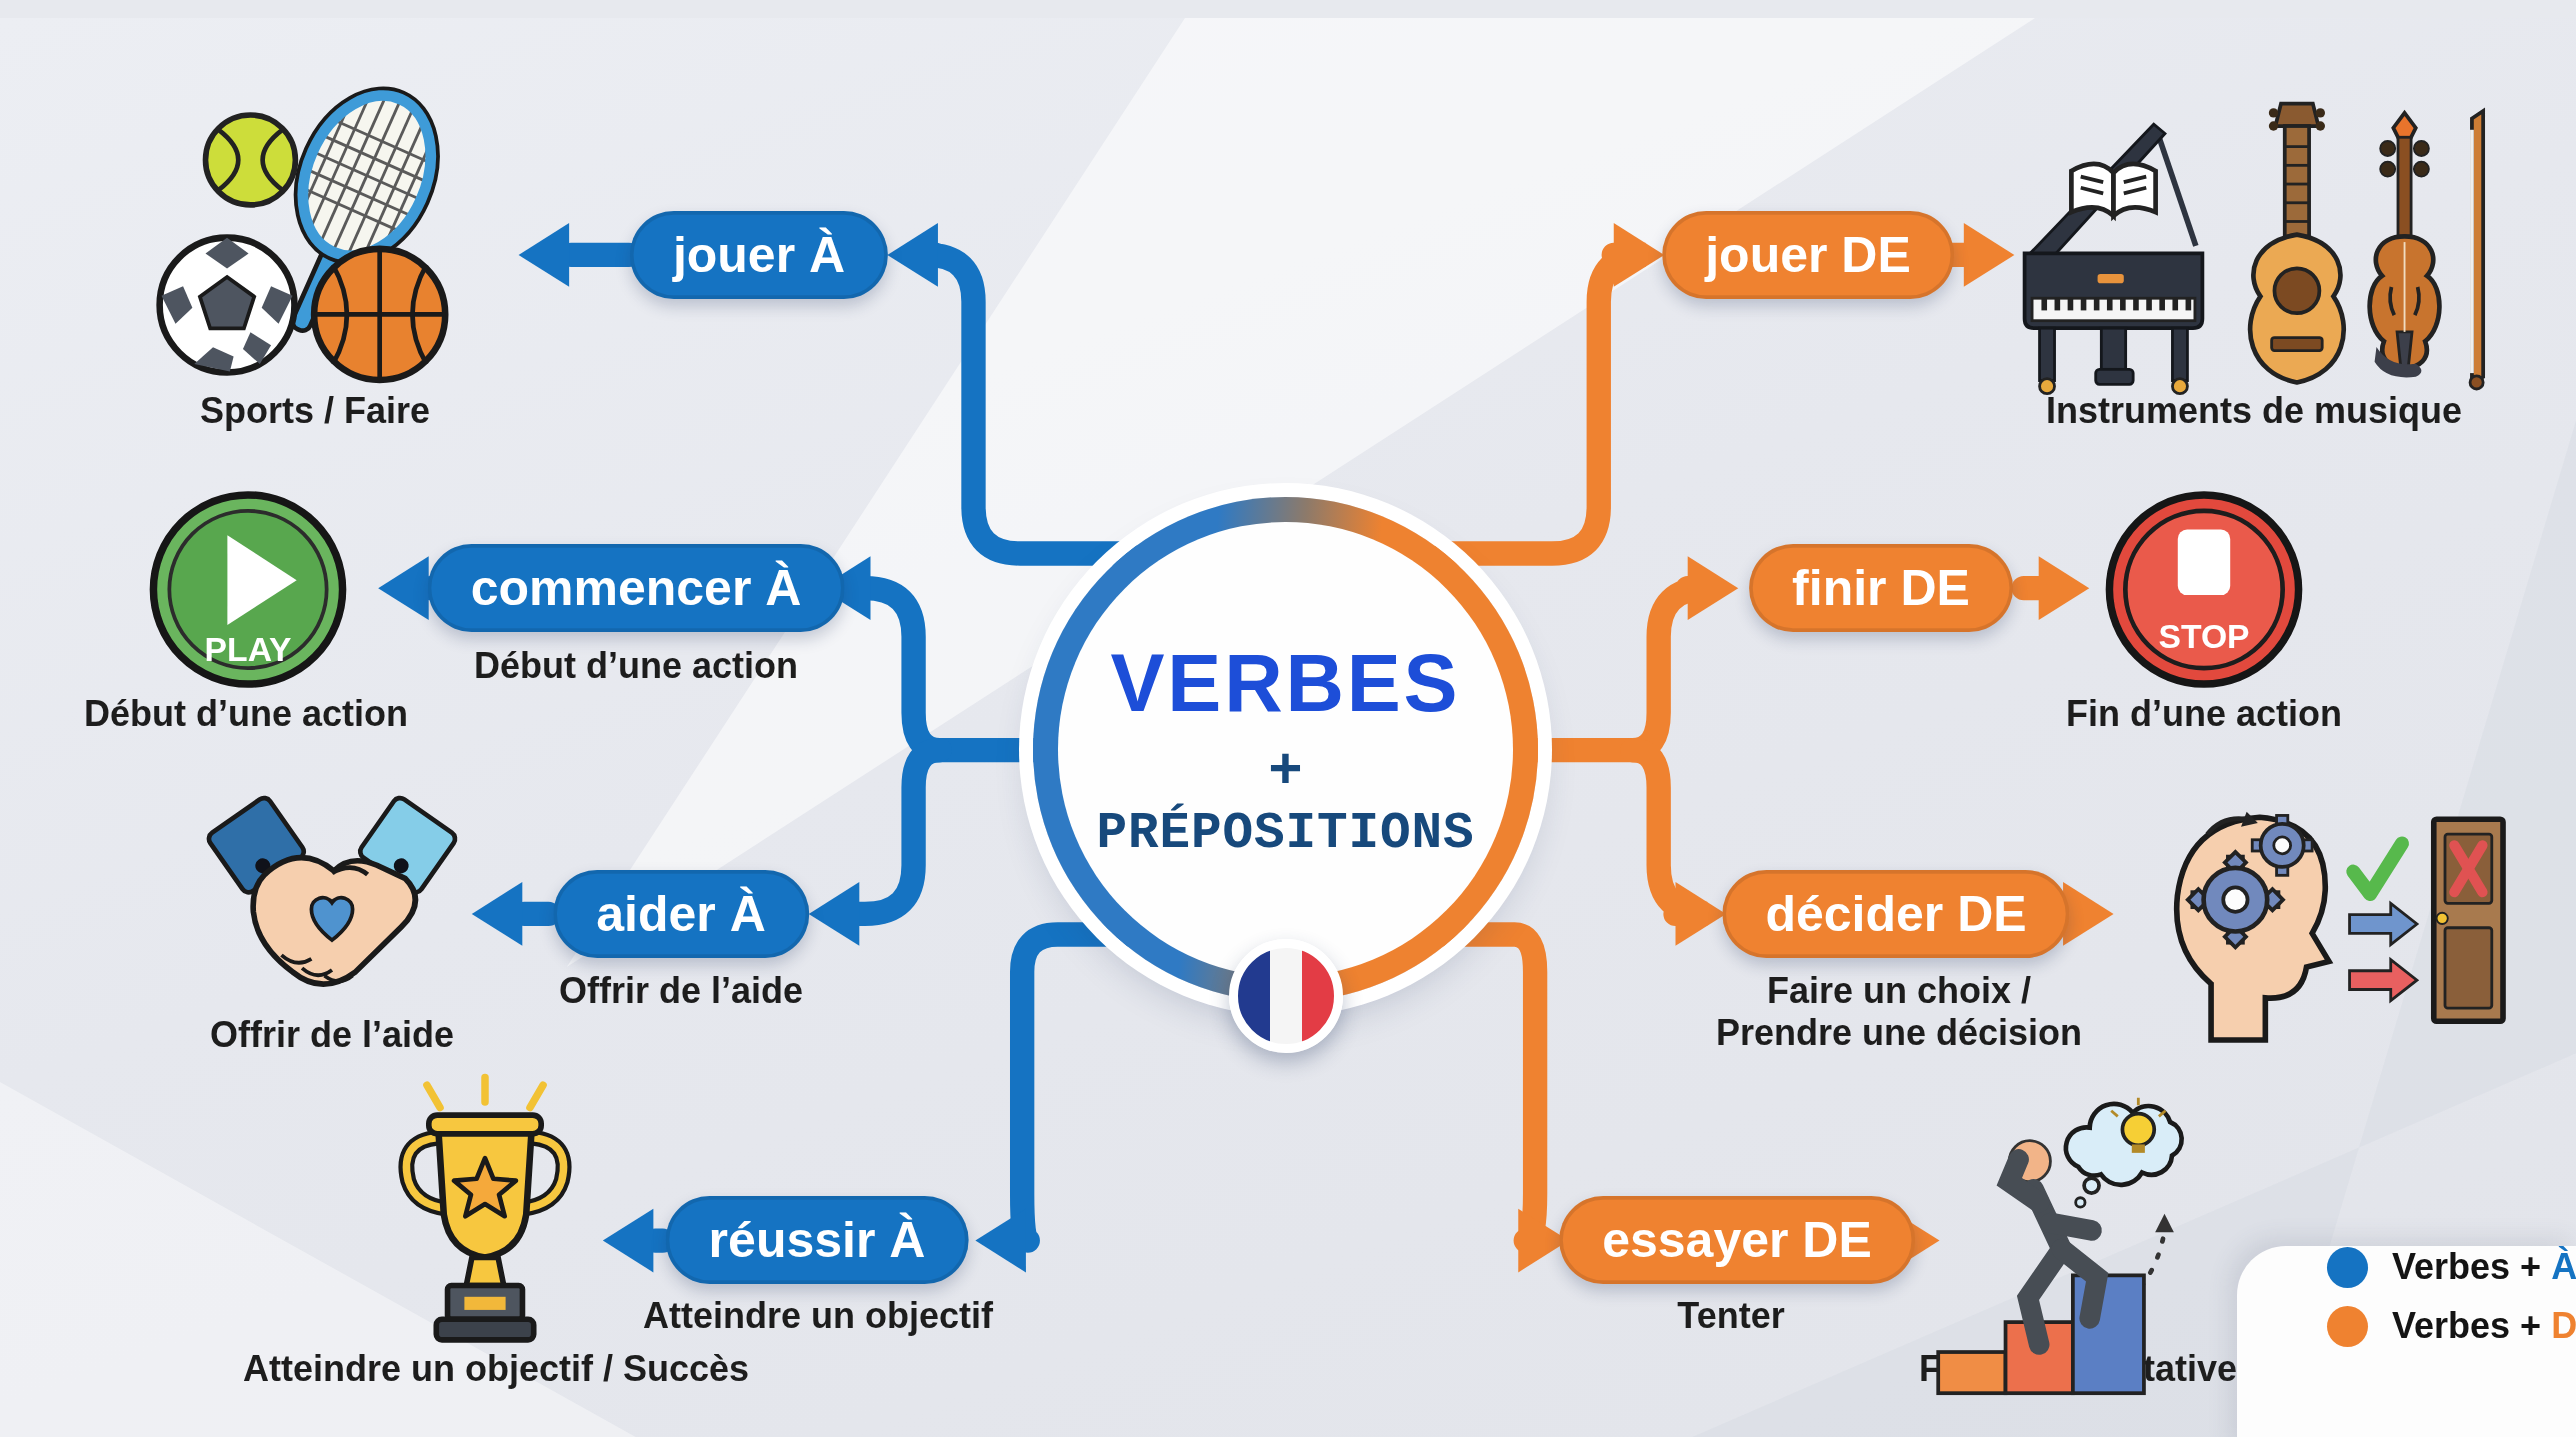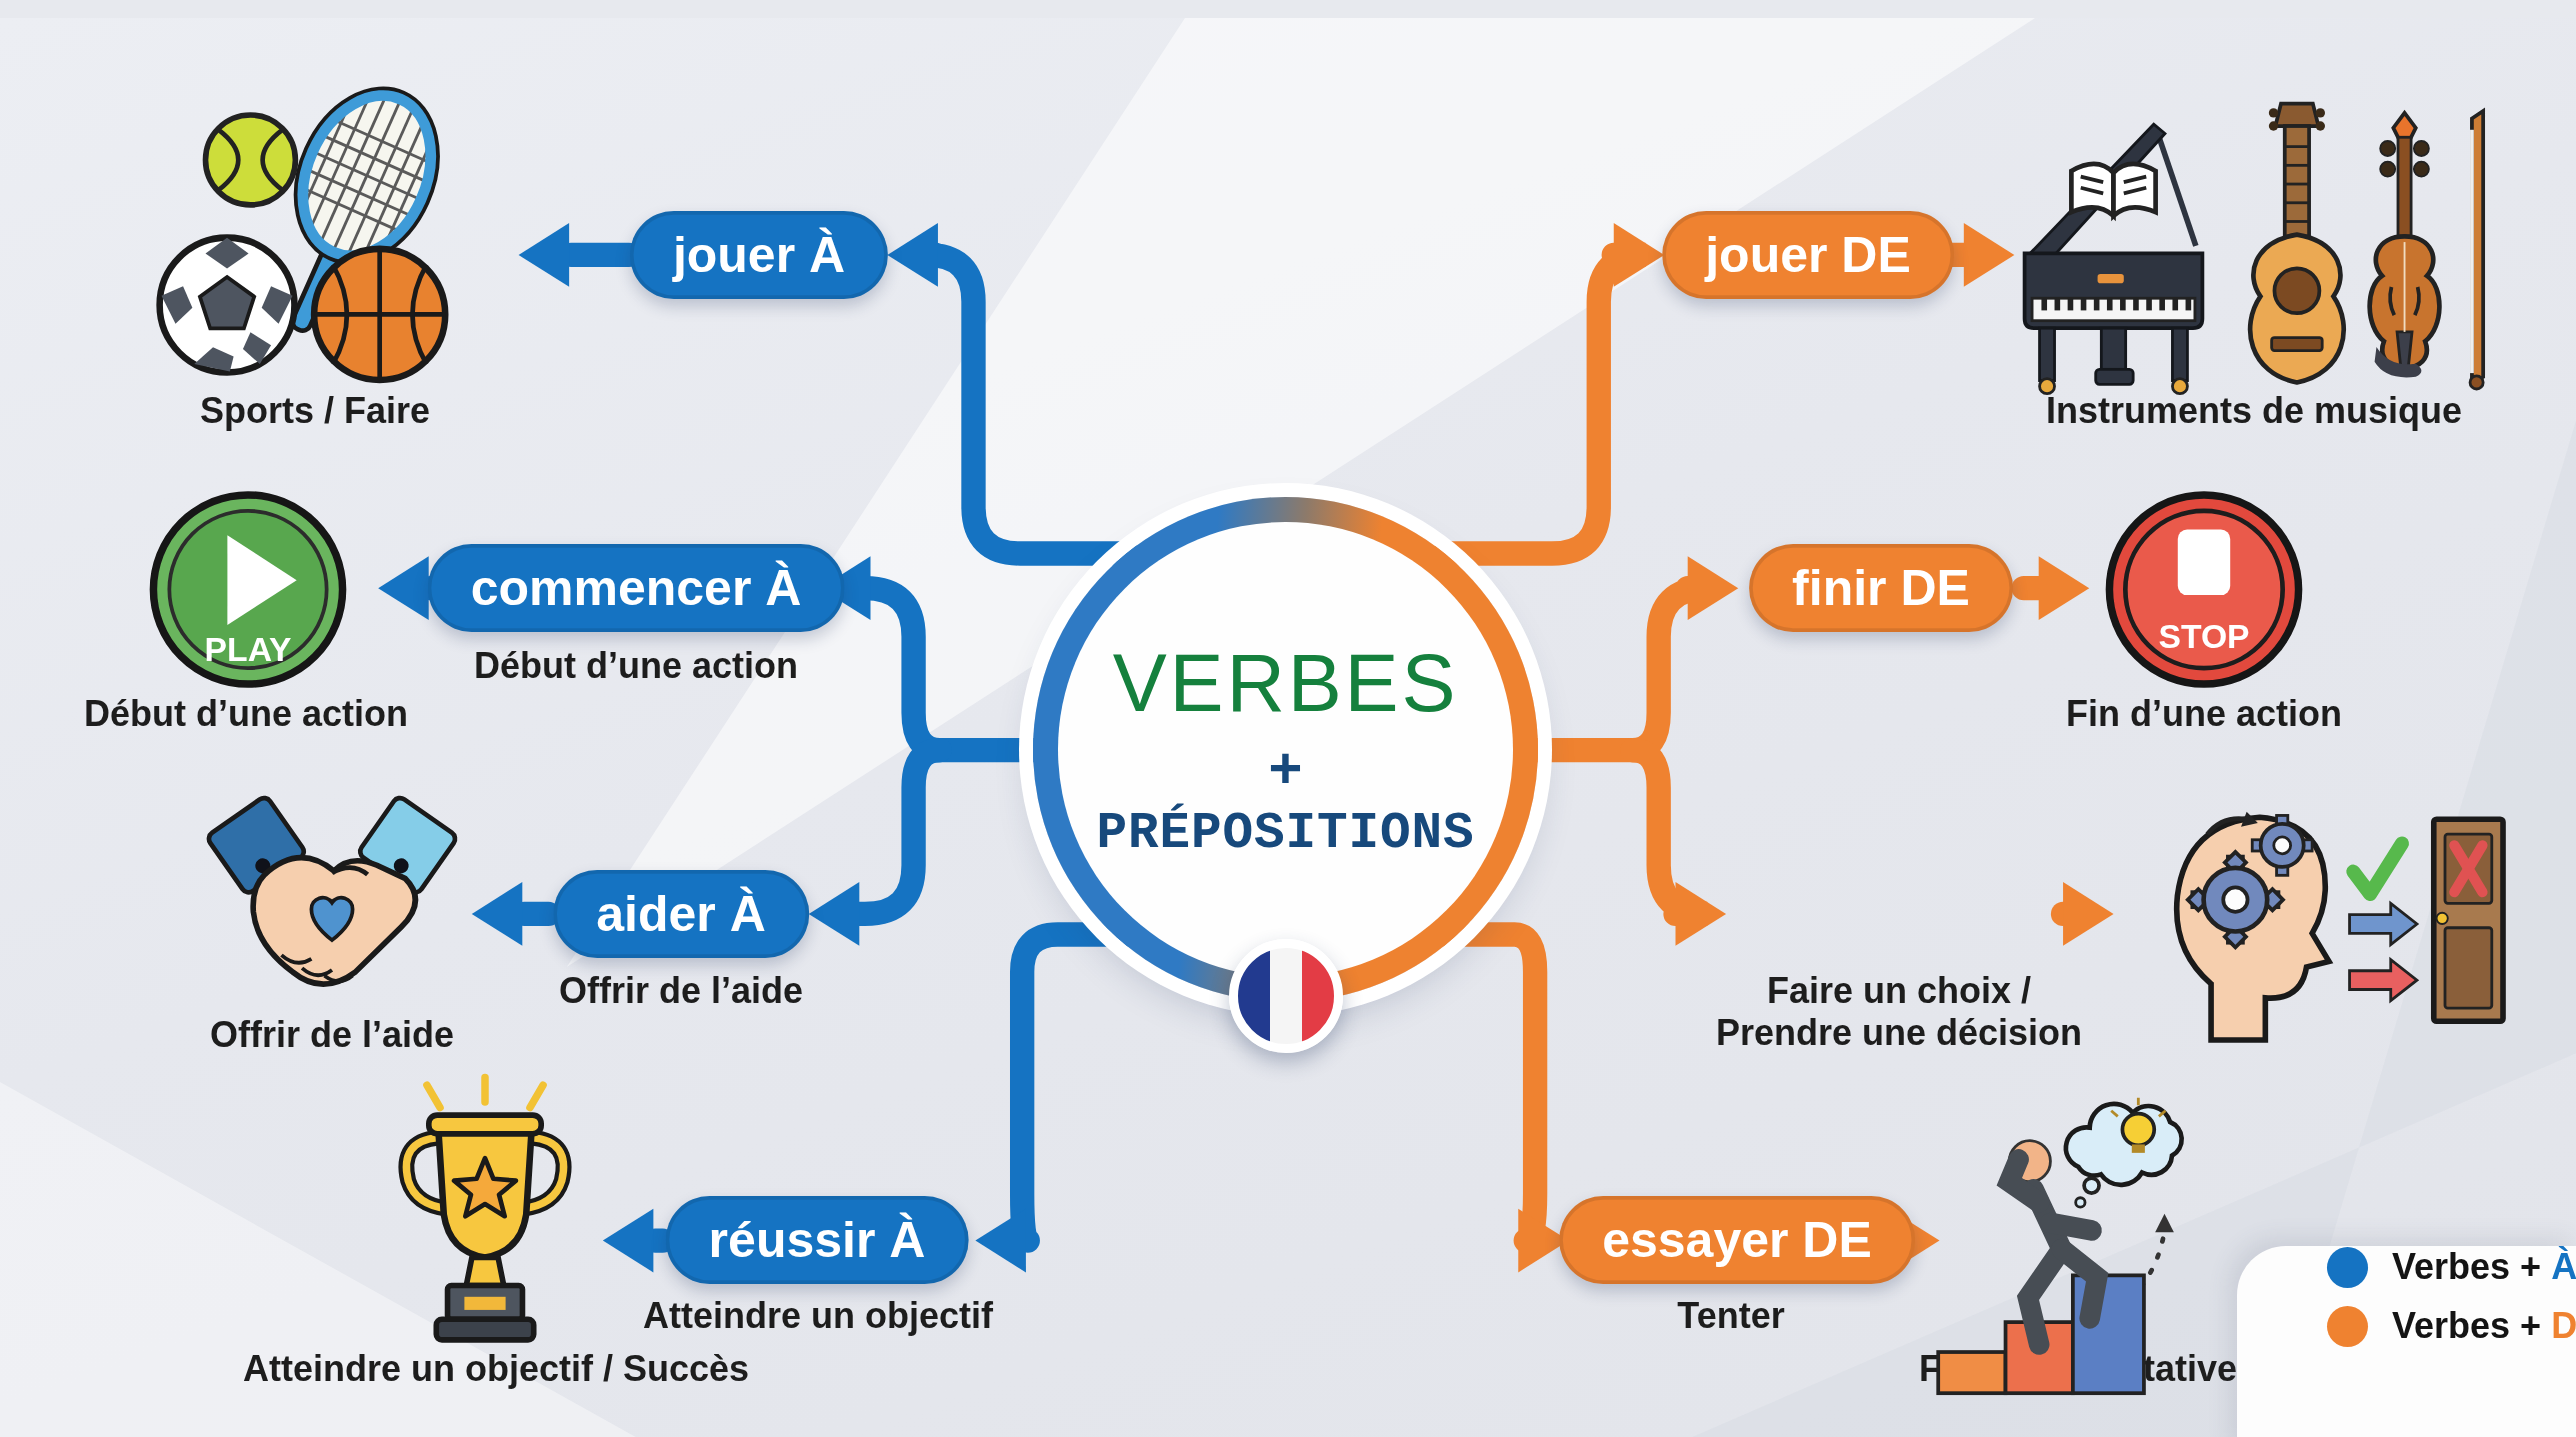--- a/index.html
+++ b/index.html
@@ -21,21 +21,21 @@
   .lbl{position:absolute;z-index:2;transform:translate(-50%,-50%);
     color:#1d1d1d;font-size:36px;font-weight:700;white-space:nowrap;text-align:center;}
   .lbl.two{white-space:normal;line-height:1.18;width:524px;}
   .iconbox{position:absolute;z-index:2;transform:translate(-50%,-50%);}
   
   .circle{position:absolute;z-index:4;left:1033px;top:479px;width:505px;height:505px;border-radius:50%;
     background:linear-gradient(95deg,#2f7ac4 34%,#8d7a6a 50%,#ee8230 64%);
     box-shadow:0 0 0 14px #ffffff, 0 17px 37px rgba(40,60,100,.22);}
   .circle-inner{position:absolute;inset:25px;border-radius:50%;background:#fefefe;
     display:flex;flex-direction:column;align-items:center;justify-content:center;gap:9.4px;}
-  .c1{color:#15803d;font-size:81px;font-weight:400;letter-spacing:2.8px;}
+  .c1{color:#1d4ed8;font-size:81px;font-weight:700;letter-spacing:2.8px;}
   .c2{color:#17497c;font-size:58px;font-weight:700;margin:-5.6px 0;}
   .c3{color:#17497c;font-size:51px;font-weight:700;letter-spacing:0.9px;font-family:Liberation Mono, monospace;}
   .flag{position:absolute;z-index:5;left:1229px;top:921px;width:114px;height:114px;border-radius:50%;
     border:9.4px solid #fff;box-sizing:border-box;
     background:linear-gradient(90deg,#223a8f 0 33.4%,#f5f5f5 33.4% 66.7%,#e33c45 66.7% 100%);
     box-shadow:0 9.4px 20.6px rgba(40,60,100,.30);}
   
   .legend{position:absolute;z-index:6;right:0;bottom:0;width:339px;height:210px;background:#fdfdfd;
     border-top-left-radius:49px;box-shadow:-7.5px -7.5px 22.5px rgba(70,80,110,.12);
     display:flex;flex-direction:column;justify-content:flex-start;gap:17px;padding-left:90px;box-sizing:border-box;}
@@ -98,20 +98,21 @@
     </g>
   </svg>
 
   <div class="pill blue" style="left:759px;top:237px">jouer À</div>
   <div class="pill blue" style="left:681px;top:896px">aider À</div>
   <div class="pill blue" style="left:636px;top:570px">commencer À</div>
   <div class="pill blue" style="left:817px;top:1222px">réussir À</div>
 
   <div class="pill orange" style="left:1808px;top:237px">jouer DE</div>
   <div class="pill orange" style="left:1881px;top:570px">finir DE</div>
+  <div class="pill orange" style="left:1896px;top:896px">décider DE</div>
   <div class="pill orange" style="left:1737px;top:1222px">essayer DE</div>
 
   <div class="lbl" style="left:636px;top:648px">Début d’une action</div>
   <div class="lbl" style="left:681px;top:973px">Offrir de l’aide</div>
   <div class="lbl" style="left:818px;top:1298px">Atteindre un objectif</div>
   <div class="lbl two" style="left:1899px;top:994px">
     <div>Faire un choix /</div>
     <div>Prendre une décision</div>
   </div>
   <div class="lbl" style="left:1731px;top:1298px">Tenter</div>

